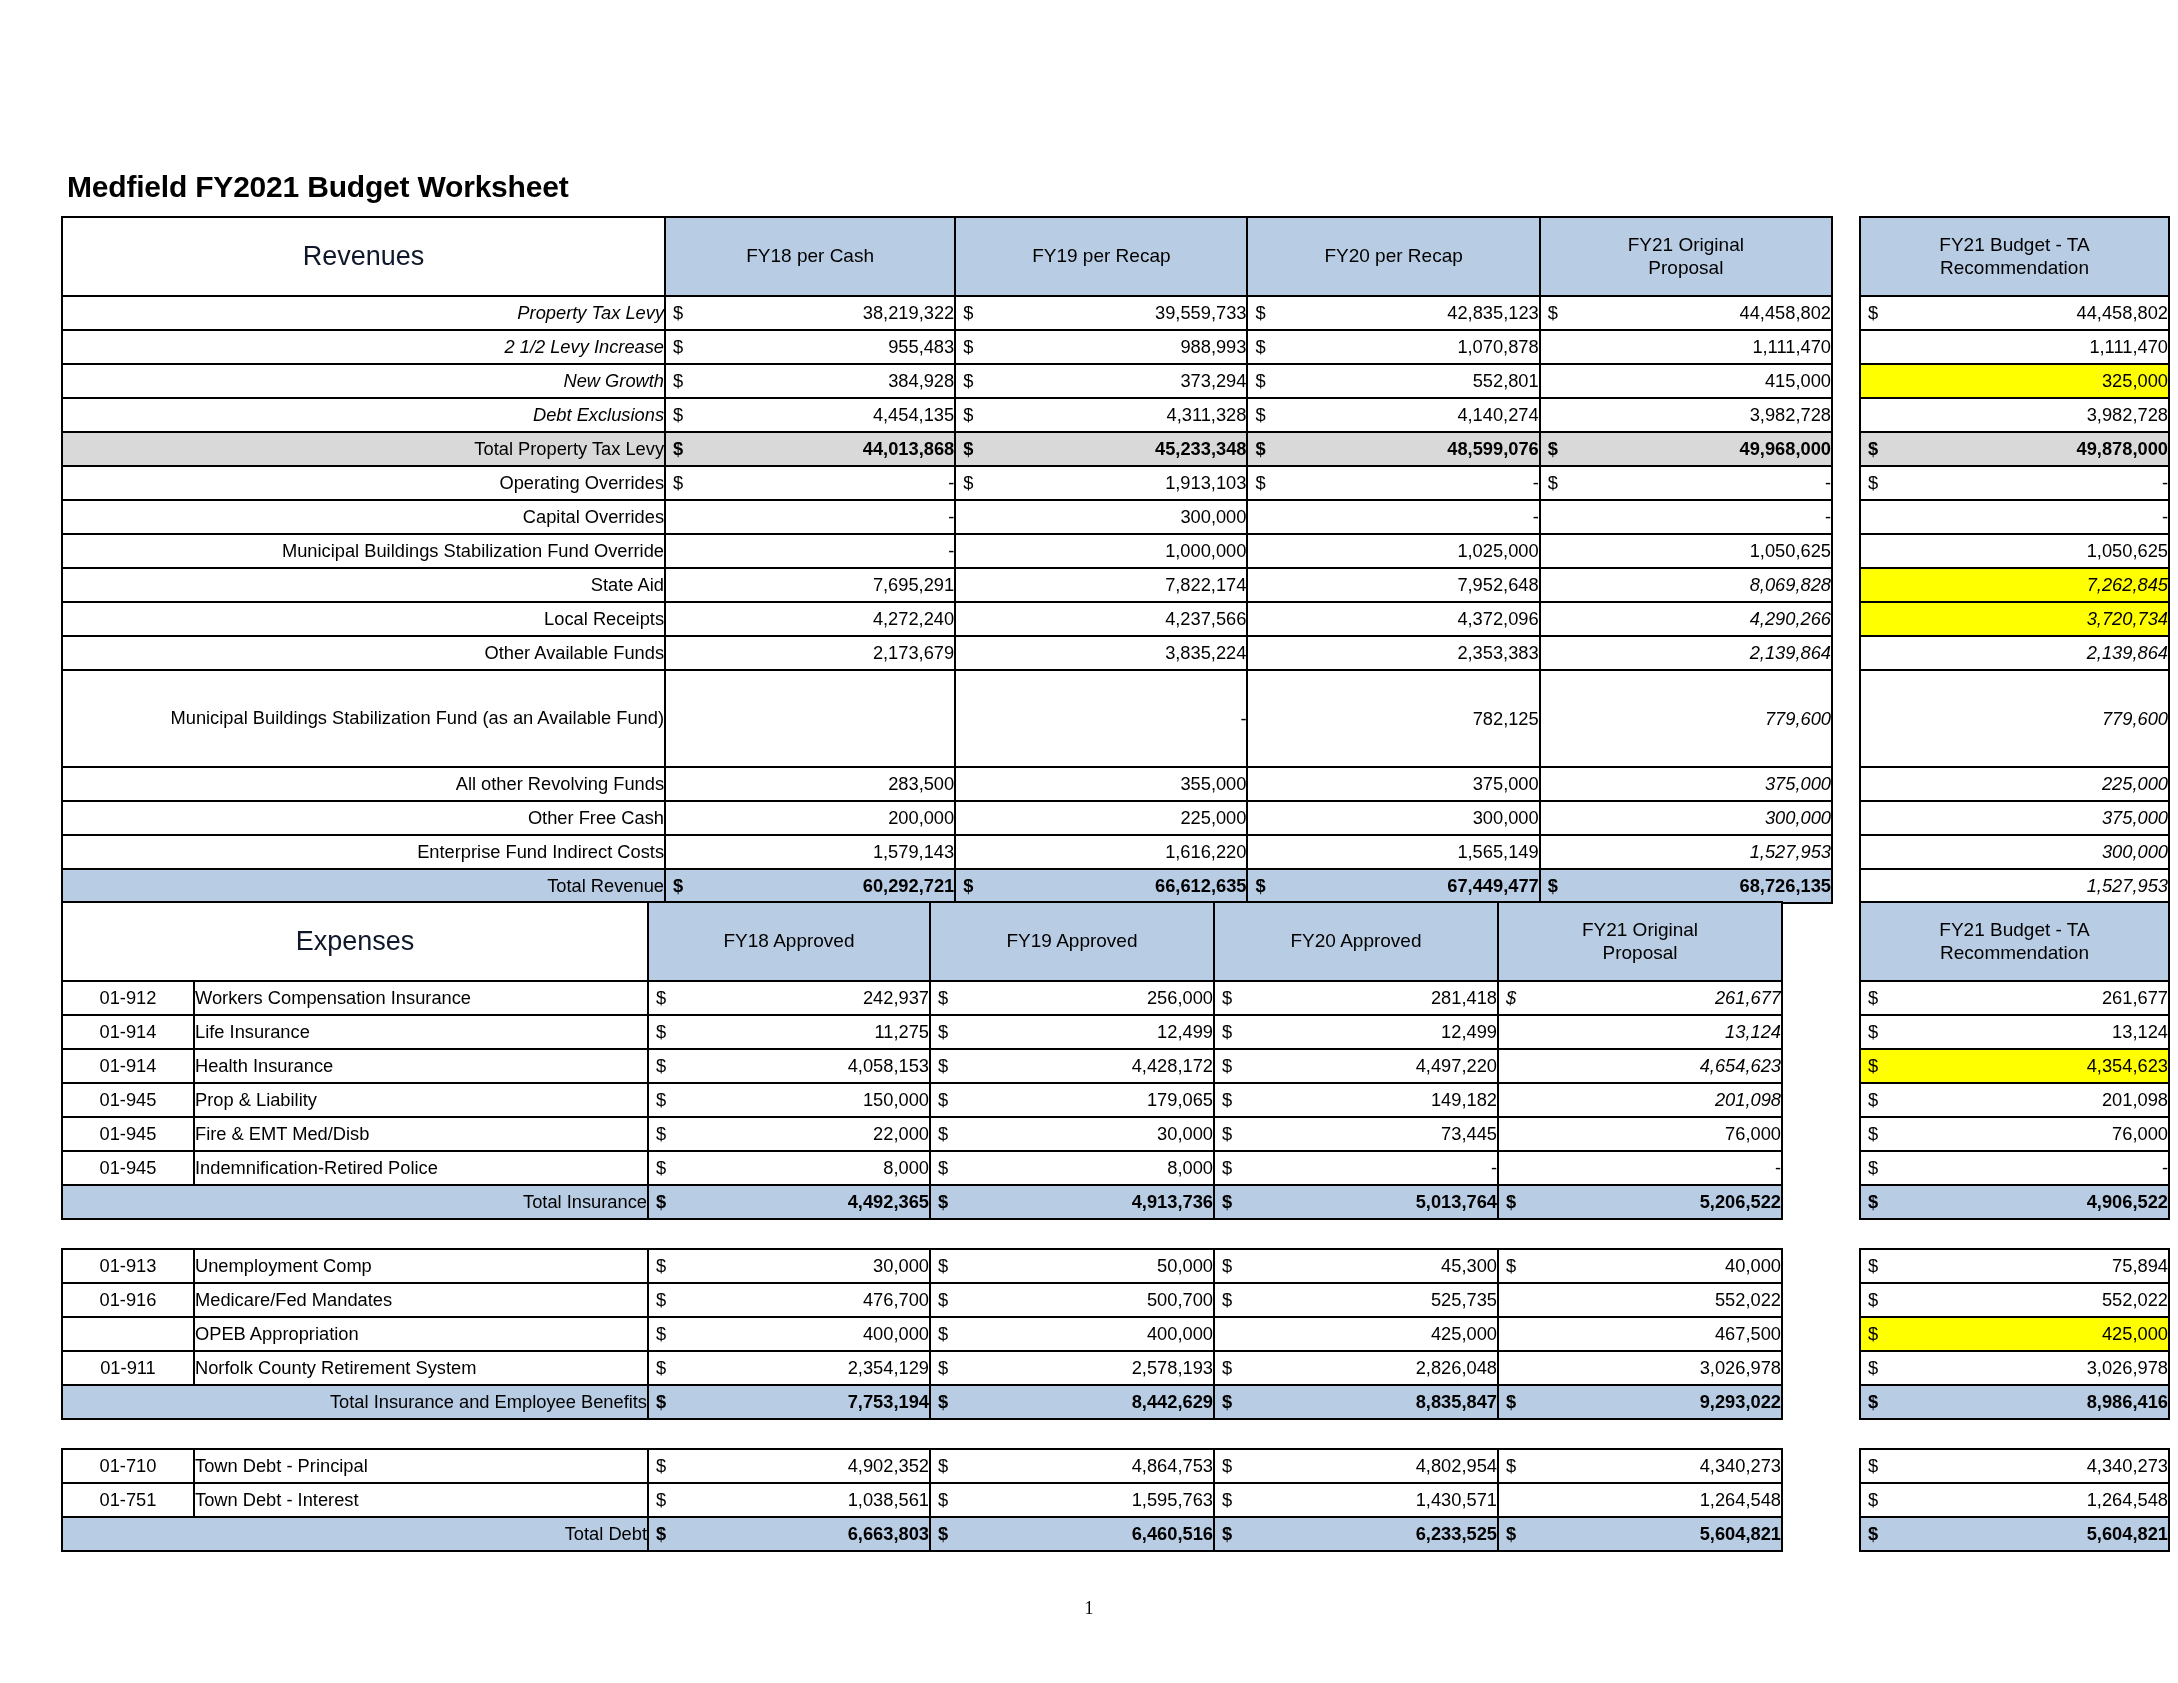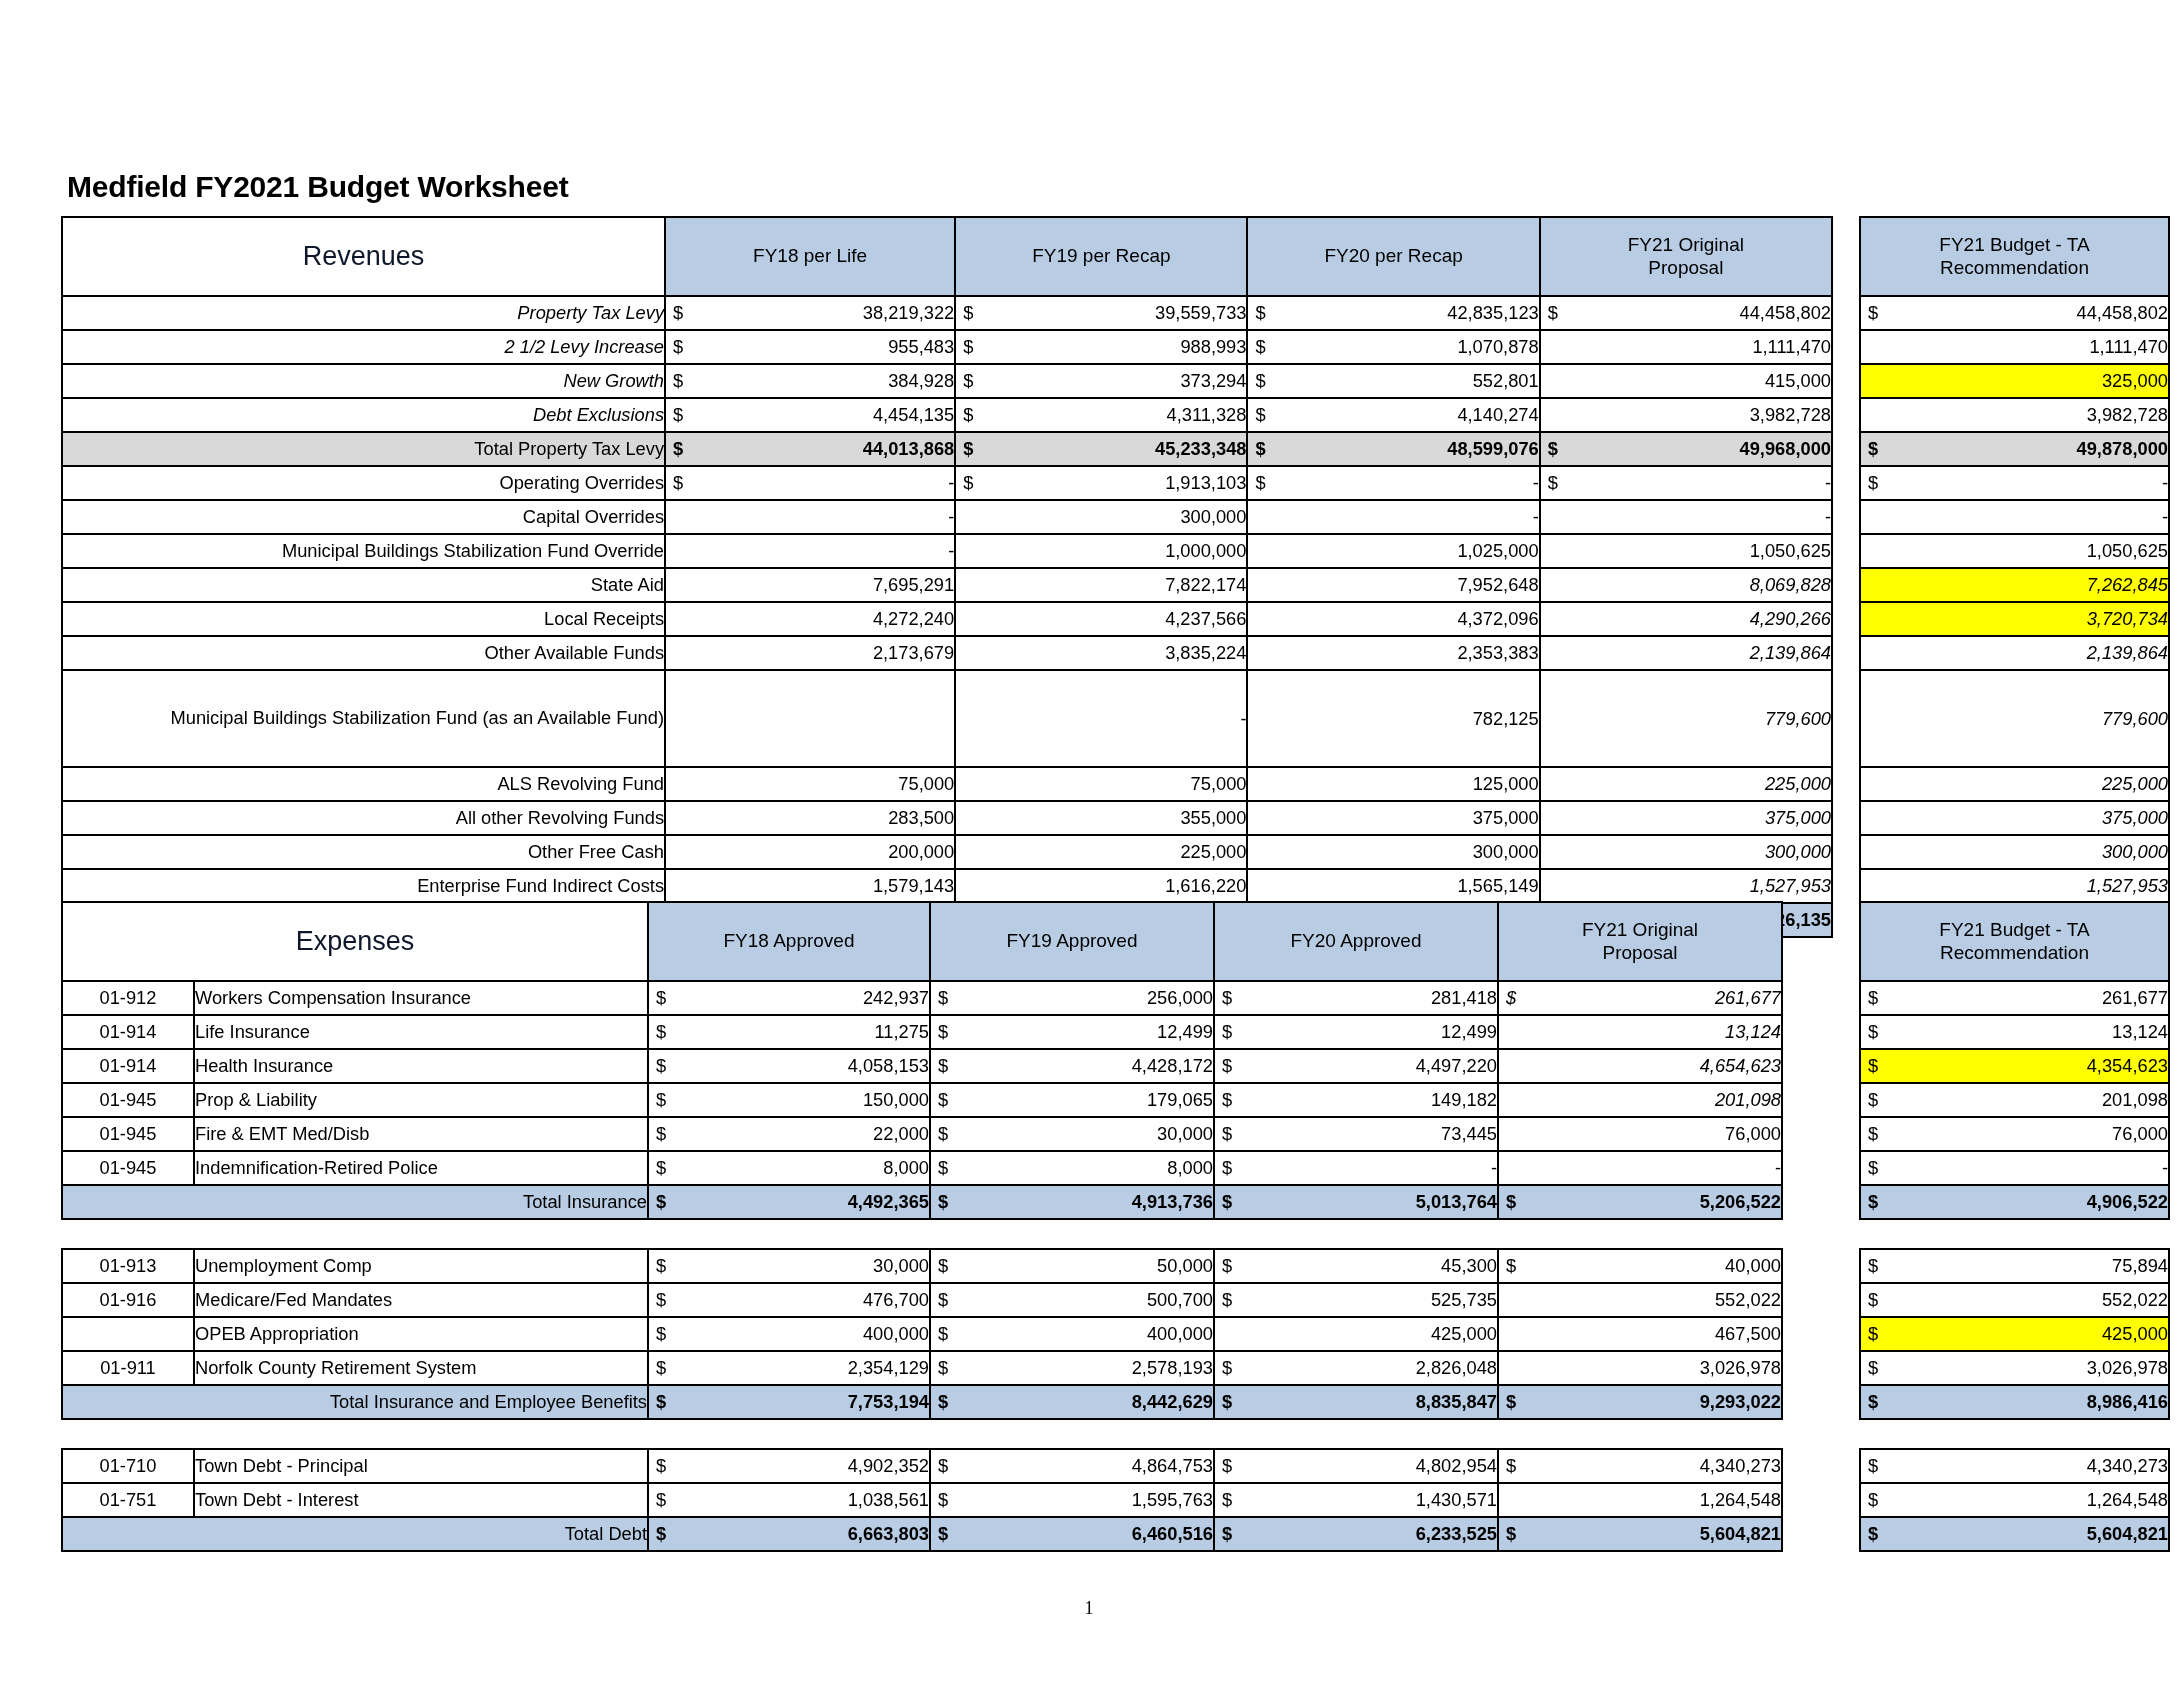--- a/index.html
+++ b/index.html
@@ -135,21 +135,21 @@
     <colgroup>
       <col style="width:586px">
       <col style="width:282px">
       <col style="width:284px">
       <col style="width:284px">
       <col style="width:284px">
     </colgroup>
     <tbody id="rev-main-body">
         <tr>
           <td class="hdr-blank section-name" colspan="1" style="height: 77px;">Revenues</td>
-          <td class="hdr">FY18 per Life</td>
+          <td class="hdr">FY18 per Cash</td>
           <td class="hdr">FY19 per Recap</td>
           <td class="hdr">FY20 per Recap</td>
           <td class="hdr">FY21 Original<br>Proposal</td>
         </tr>
         <tr>
           <td class="lbl lbl-i">Property Tax Levy</td>
           <td class="m "><span class="cur">$</span><span class="num">38,219,322</span></td>
           <td class="m "><span class="cur">$</span><span class="num">39,559,733</span></td>
           <td class="m "><span class="cur">$</span><span class="num">42,835,123</span></td>
           <td class="m "><span class="cur">$</span><span class="num">44,458,802</span></td>
@@ -223,27 +223,20 @@
           <td class="m "><span class="cur"></span><span class="num">3,835,224</span></td>
           <td class="m "><span class="cur"></span><span class="num">2,353,383</span></td>
           <td class="m ital"><span class="cur"></span><span class="num">2,139,864</span></td>
         </tr>
         <tr>
           <td class="lbl lbl-wrap" style="height: 95px;">Municipal Buildings Stabilization Fund (as an Available Fund)</td>
           <td class="m "><span class="cur"></span><span class="num"></span></td>
           <td class="m "><span class="cur"></span><span class="num">-</span></td>
           <td class="m "><span class="cur"></span><span class="num">782,125</span></td>
           <td class="m ital"><span class="cur"></span><span class="num">779,600</span></td>
-        </tr>
-        <tr>
-          <td class="lbl">ALS Revolving Fund</td>
-          <td class="m "><span class="cur"></span><span class="num">75,000</span></td>
-          <td class="m "><span class="cur"></span><span class="num">75,000</span></td>
-          <td class="m "><span class="cur"></span><span class="num">125,000</span></td>
-          <td class="m ital"><span class="cur"></span><span class="num">225,000</span></td>
         </tr>
         <tr>
           <td class="lbl">All other Revolving Funds</td>
           <td class="m "><span class="cur"></span><span class="num">283,500</span></td>
           <td class="m "><span class="cur"></span><span class="num">355,000</span></td>
           <td class="m "><span class="cur"></span><span class="num">375,000</span></td>
           <td class="m ital"><span class="cur"></span><span class="num">375,000</span></td>
         </tr>
         <tr>
           <td class="lbl">Other Free Cash</td>

